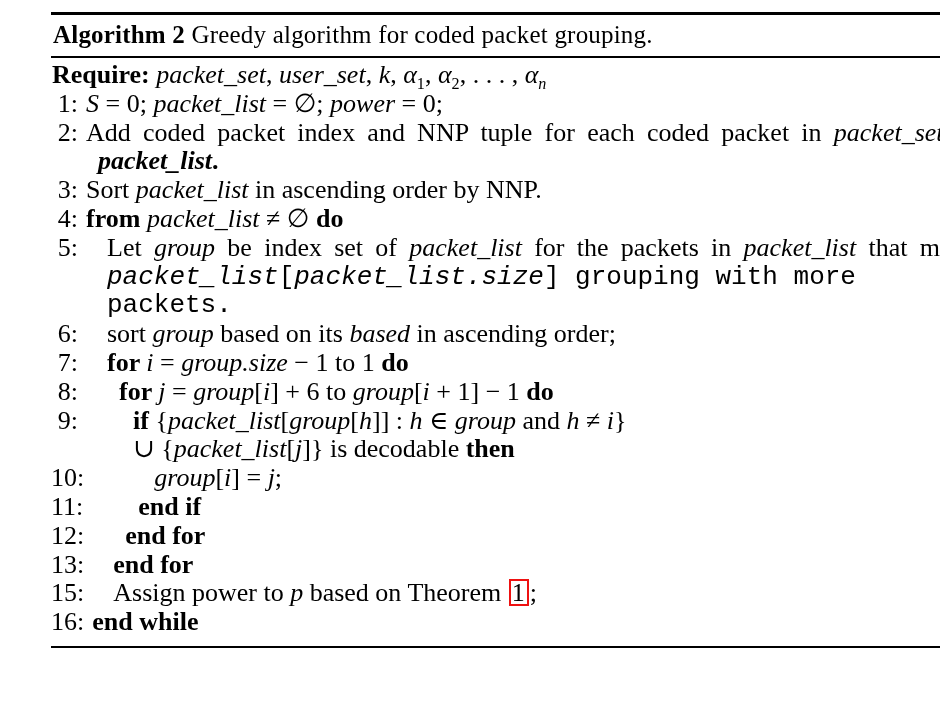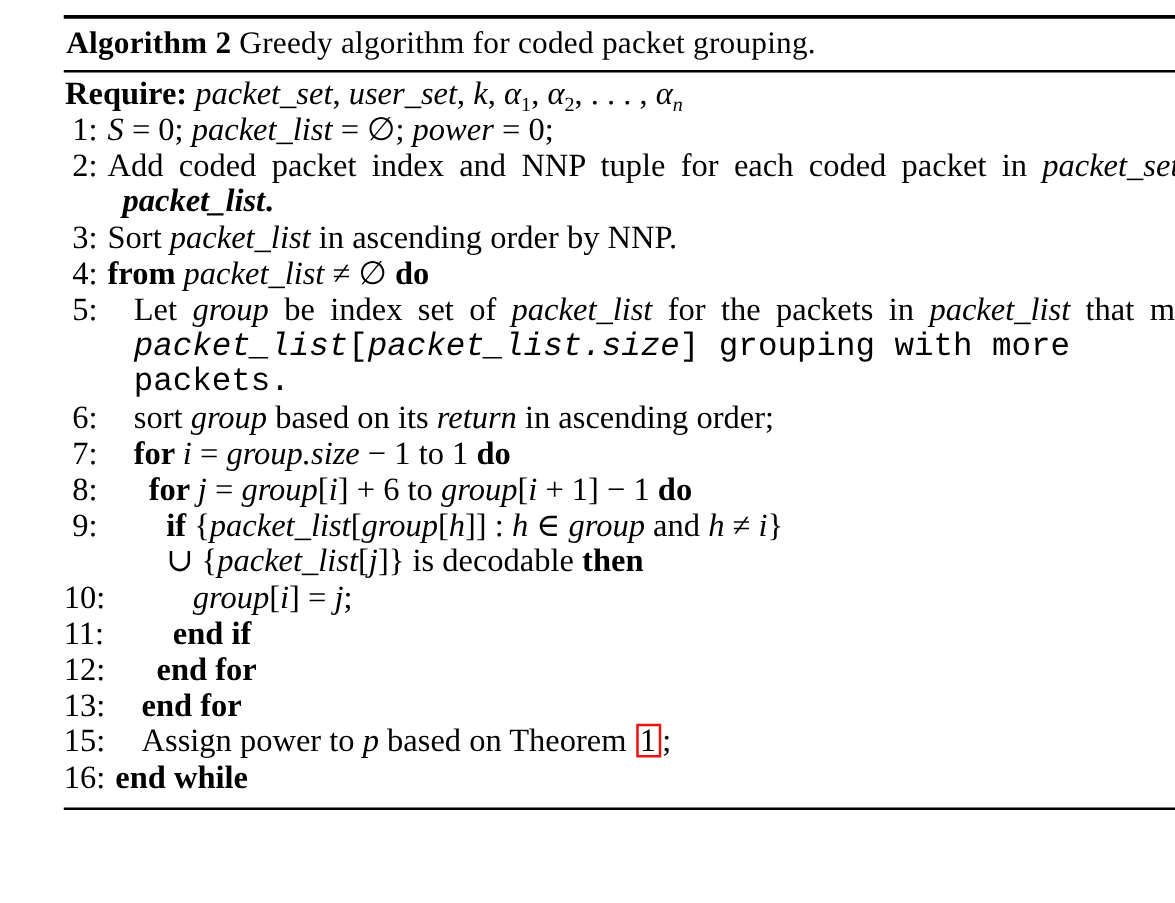--- a/index.html
+++ b/index.html
@@ -73,21 +73,21 @@
       <div class="row">
         <span class="num">5:</span>
         <span class="txt justify" style="padding-left: 21px;"><span class="">Let </span><span class="m">group</span><span class=""> be index set of </span><span class="m">packet_list</span><span class=""> for the packets in </span><span class="m">packet_list</span><span class=""> that make</span></span>
       </div>
       <div class="row">
         <span class="num"></span>
         <span class="txt" style="padding-left: 21px; font-family: Liberation Mono, monospace;"><span class="m">packet_list</span><span class="">[</span><span class="m">packet_list.size</span><span class="">] grouping with more packets.</span></span>
       </div>
       <div class="row">
         <span class="num">6:</span>
-        <span class="txt" style="padding-left: 21px;"><span class="">sort </span><span class="m">group</span><span class=""> based on its </span><span class="m">return</span><span class=""> in ascending order;</span></span>
+        <span class="txt" style="padding-left: 21px;"><span class="">sort </span><span class="m">group</span><span class=""> based on its </span><span class="m">based</span><span class=""> in ascending order;</span></span>
       </div>
       <div class="row">
         <span class="num">7:</span>
         <span class="txt" style="padding-left: 21px;"><span class="b">for </span><span class="m">i</span><span class=""> = </span><span class="m">group.size</span><span class=""> − 1 to 1 </span><span class="b">do</span></span>
       </div>
       <div class="row">
         <span class="num">8:</span>
         <span class="txt" style="padding-left: 33px;"><span class="b">for </span><span class="m">j</span><span class=""> = </span><span class="m">group</span><span class="">[</span><span class="m">i</span><span class="">] + 6 to </span><span class="m">group</span><span class="">[</span><span class="m">i</span><span class=""> + 1] − 1 </span><span class="b">do</span></span>
       </div>
       <div class="row">

